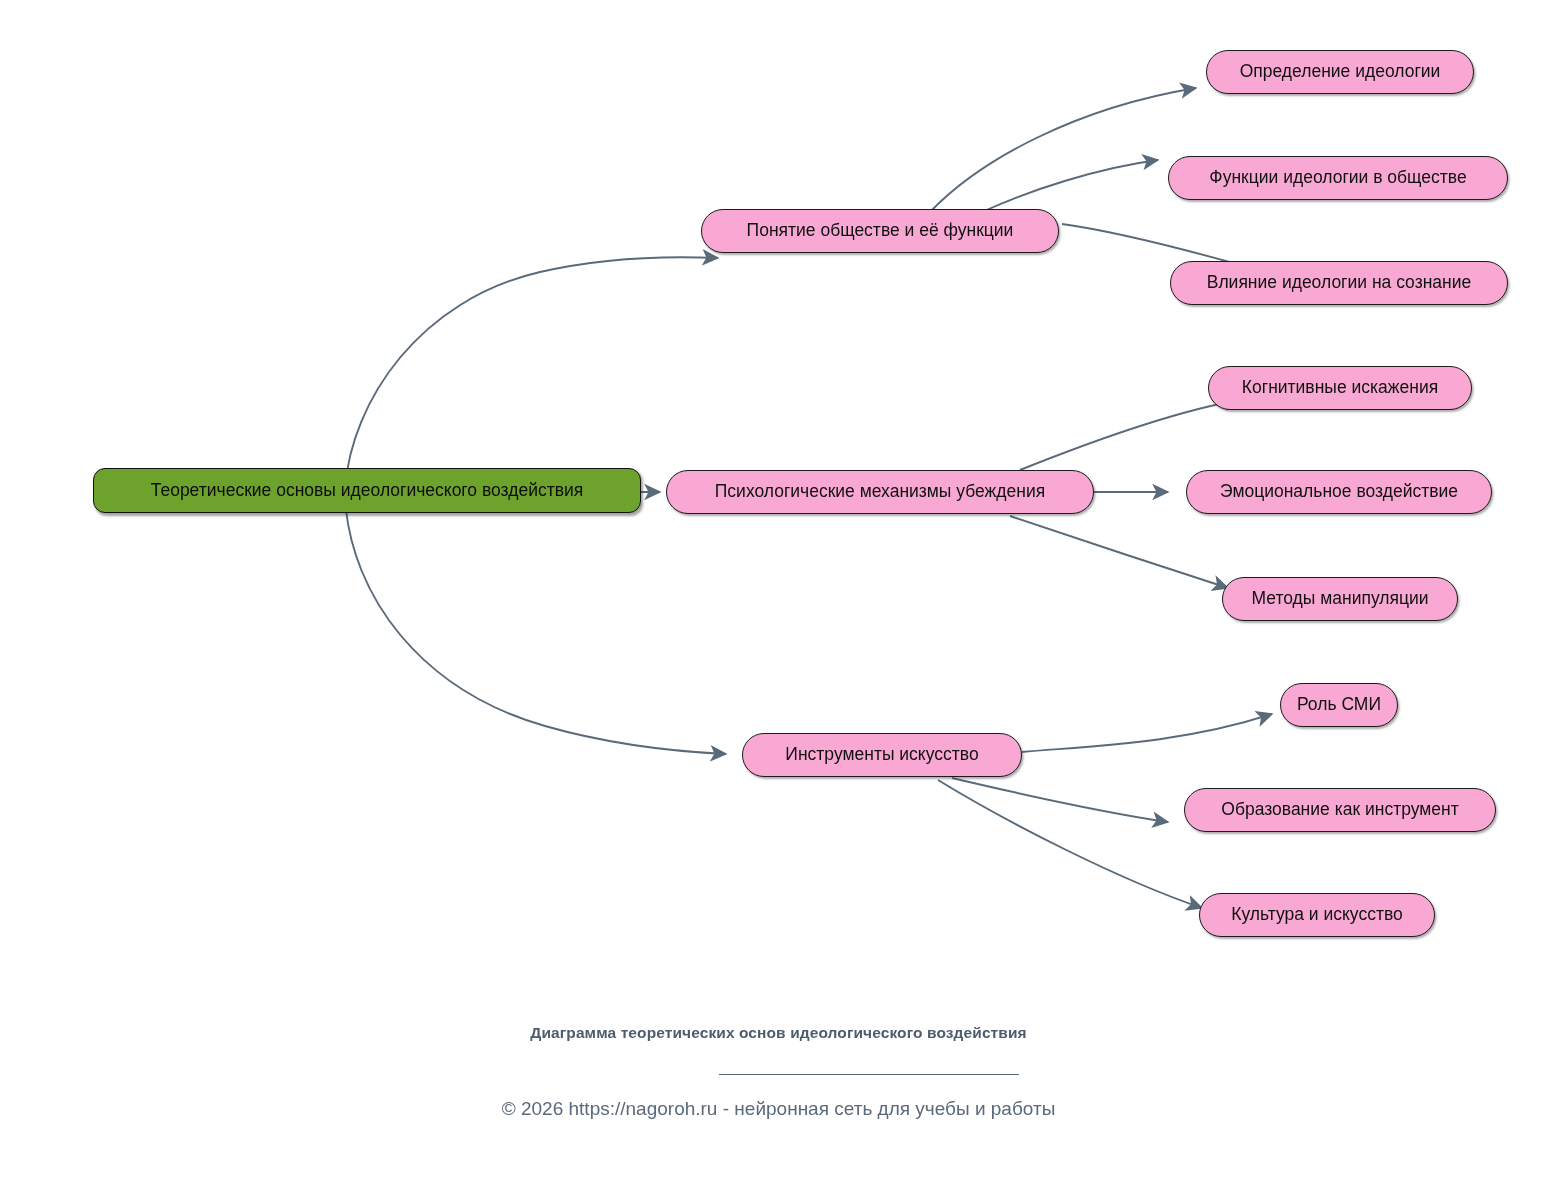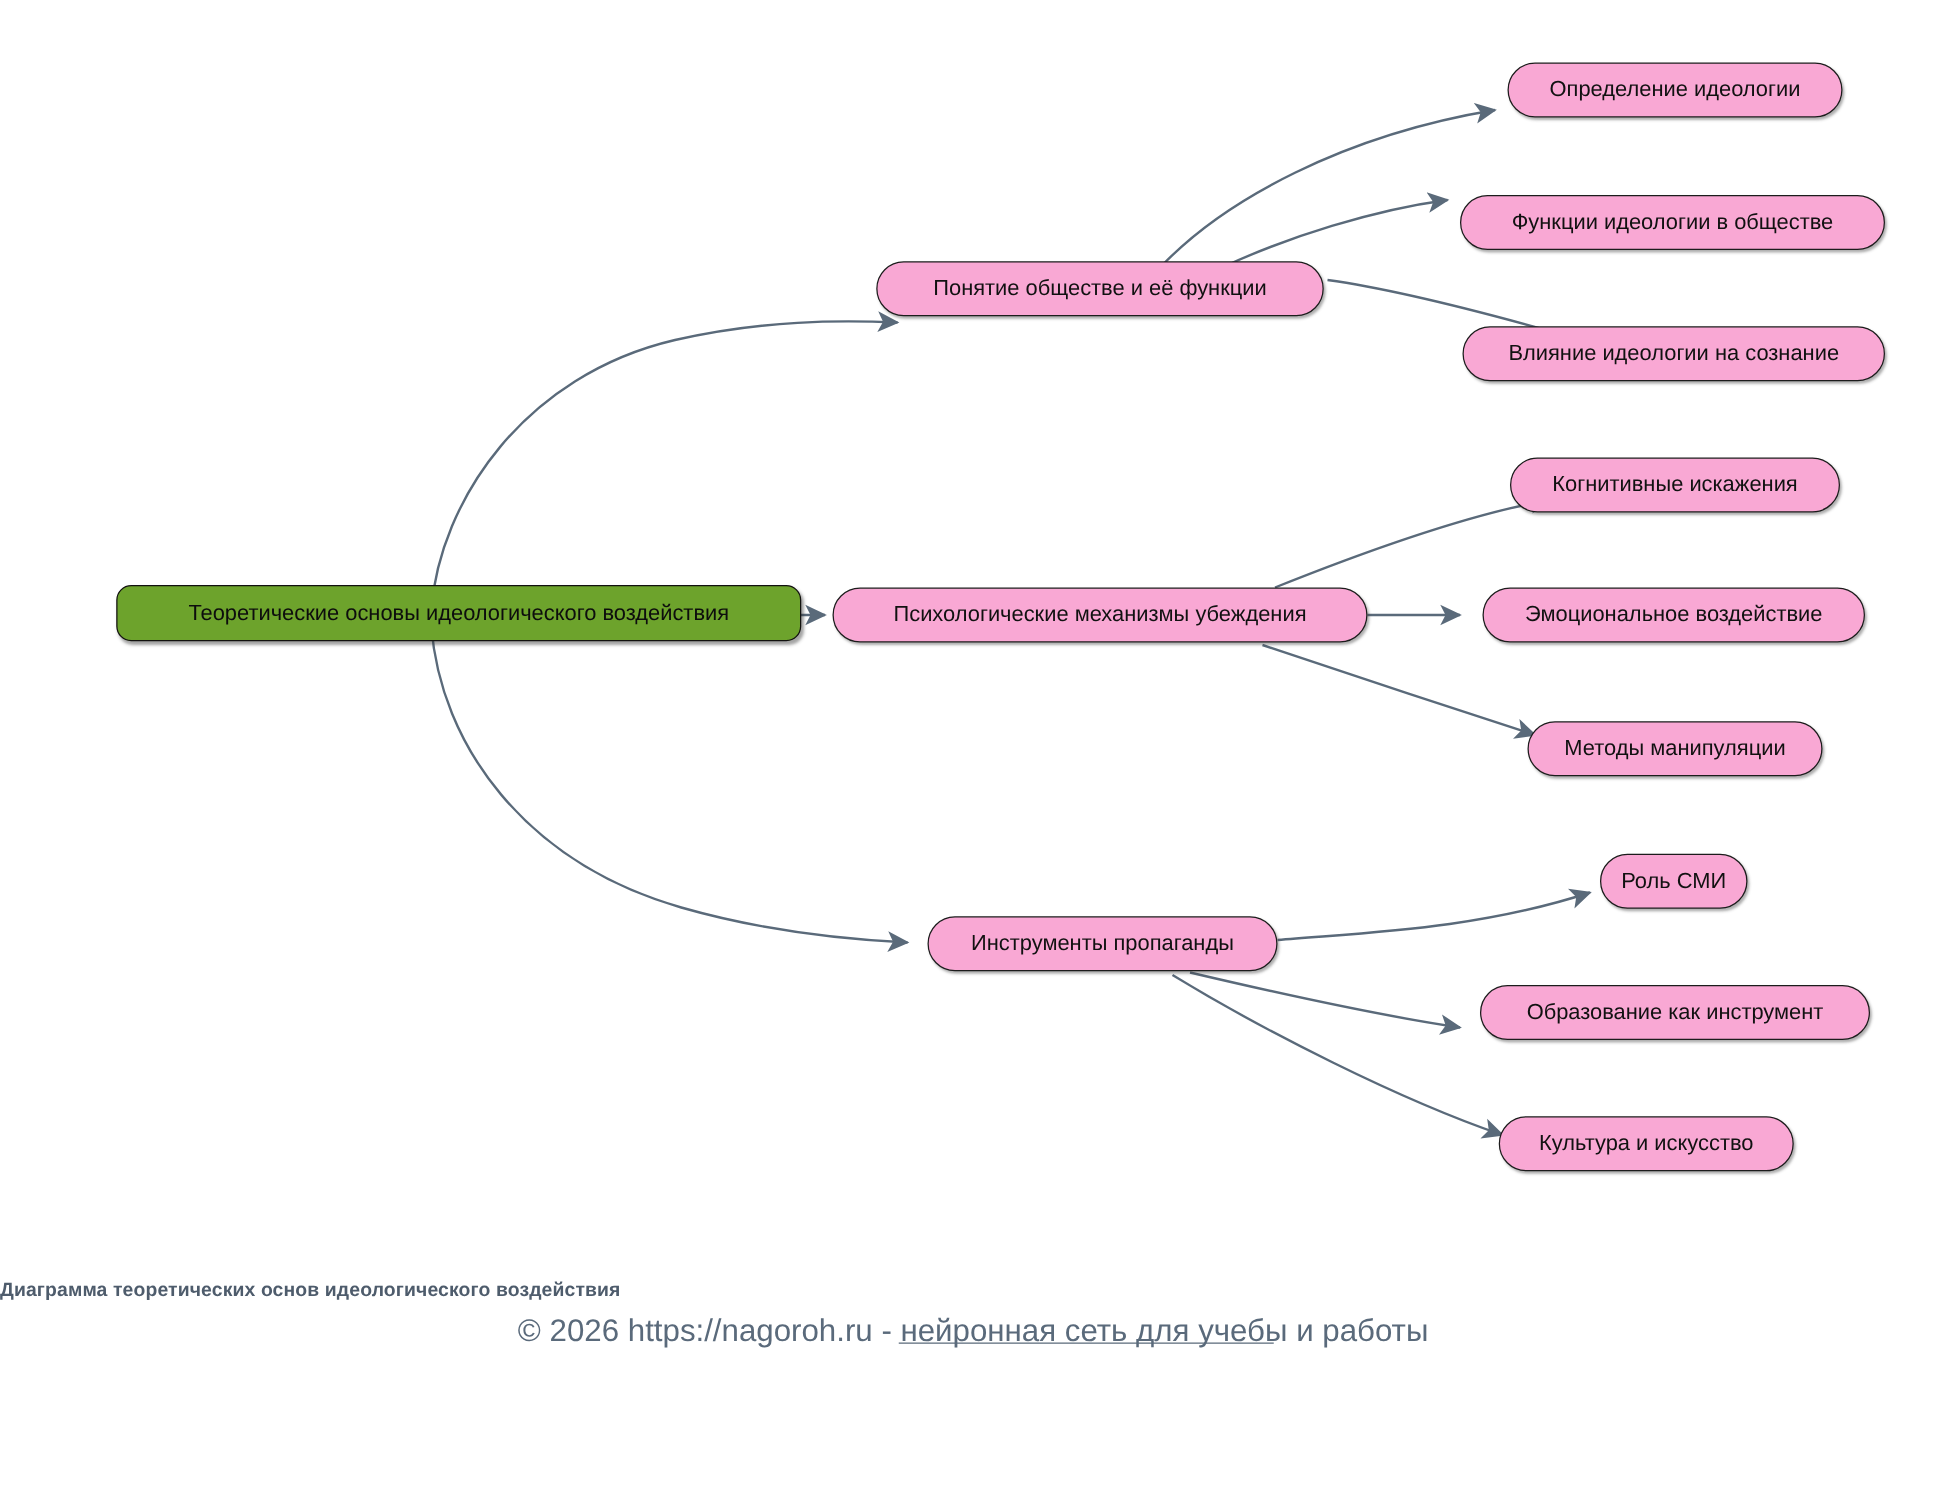--- a/index.html
+++ b/index.html
@@ -50,21 +50,21 @@
     margin-left: 46px;
   }
   .node.branch {
     border-radius: 24px;
   }
   .footer-title {
     position: absolute;
     left: 0;
     width: 1557px;
     top: 1022px;
-    text-align: left;
+    text-align: center;
     font-size: 15.5px;
     font-weight: bold;
     line-height: 21px;
     color: #4e5c6c;
     letter-spacing: 0.1px;
   }
   .footer-title span {
     display: inline-block;
     max-width: 520px;
   }
@@ -73,23 +73,23 @@
     left: 719px;
     top: 1074px;
     width: 300px;
     height: 1px;
     background: #5a6a7a;
   }
   .footer-copy {
     position: absolute;
     left: 0;
     width: 1557px;
-    top: 1053px;
+    top: 1097px;
     text-align: center;
-    font-size: 25px;
+    font-size: 19px;
     color: #5a6a7b;
     line-height: 24px;
   }
 </style>
 </head>
 <body>
 
 <div id="canvas">
 
   <svg id="edges" viewBox="0 0 1557 1195" xmlns="http://www.w3.org/2000/svg">
@@ -130,21 +130,21 @@
 
   <div class="node branch" style="left:701px; top:209px; width:358px; height:44px;">
     <span>Понятие обществе и её функции</span>
   </div>
 
   <div class="node branch" style="left:666px; top:470px; width:428px; height:44px;">
     <span>Психологические механизмы убеждения</span>
   </div>
 
   <div class="node branch" style="left:742px; top:733px; width:280px; height:44px;">
-    <span>Инструменты пропаганды</span>
+    <span>Инструменты искусство</span>
   </div>
 
   <div class="node" style="left:1206px; top:50px; width:268px; height:44px;">
     <span>Определение идеологии</span>
   </div>
 
   <div class="node" style="left:1168px; top:156px; width:340px; height:44px;">
     <span>Функции идеологии в обществе</span>
   </div>
 

